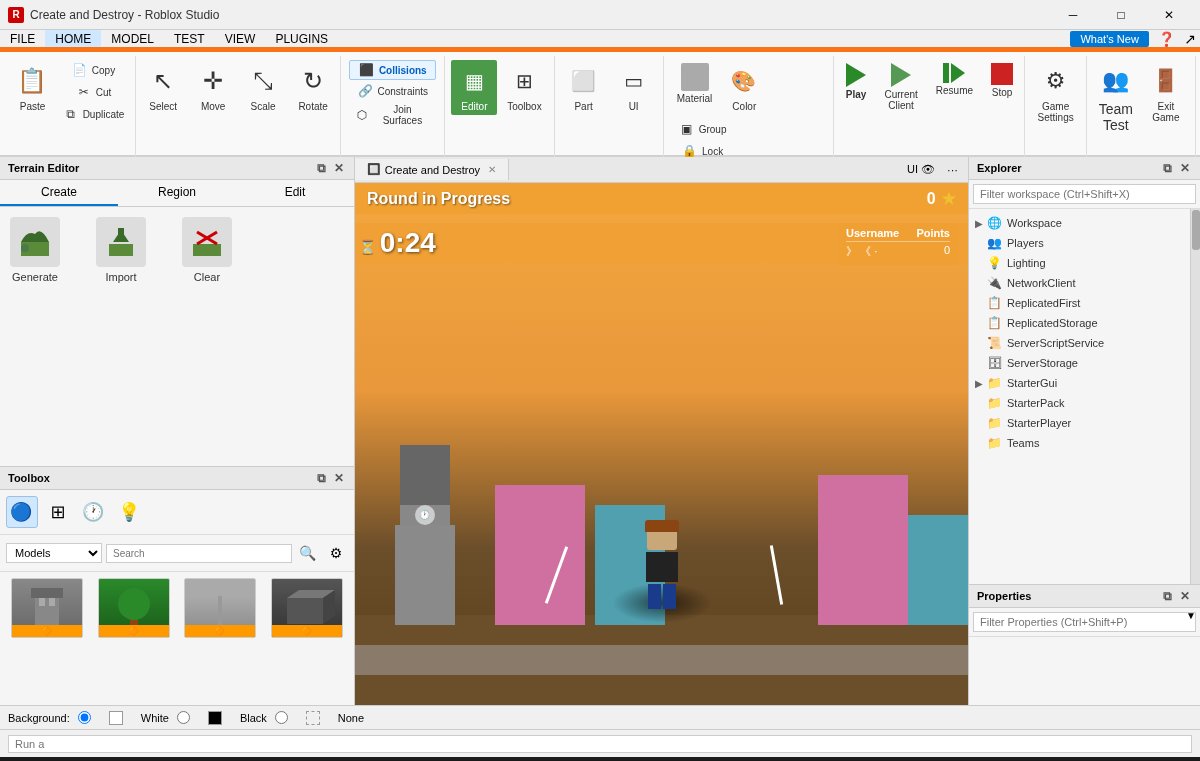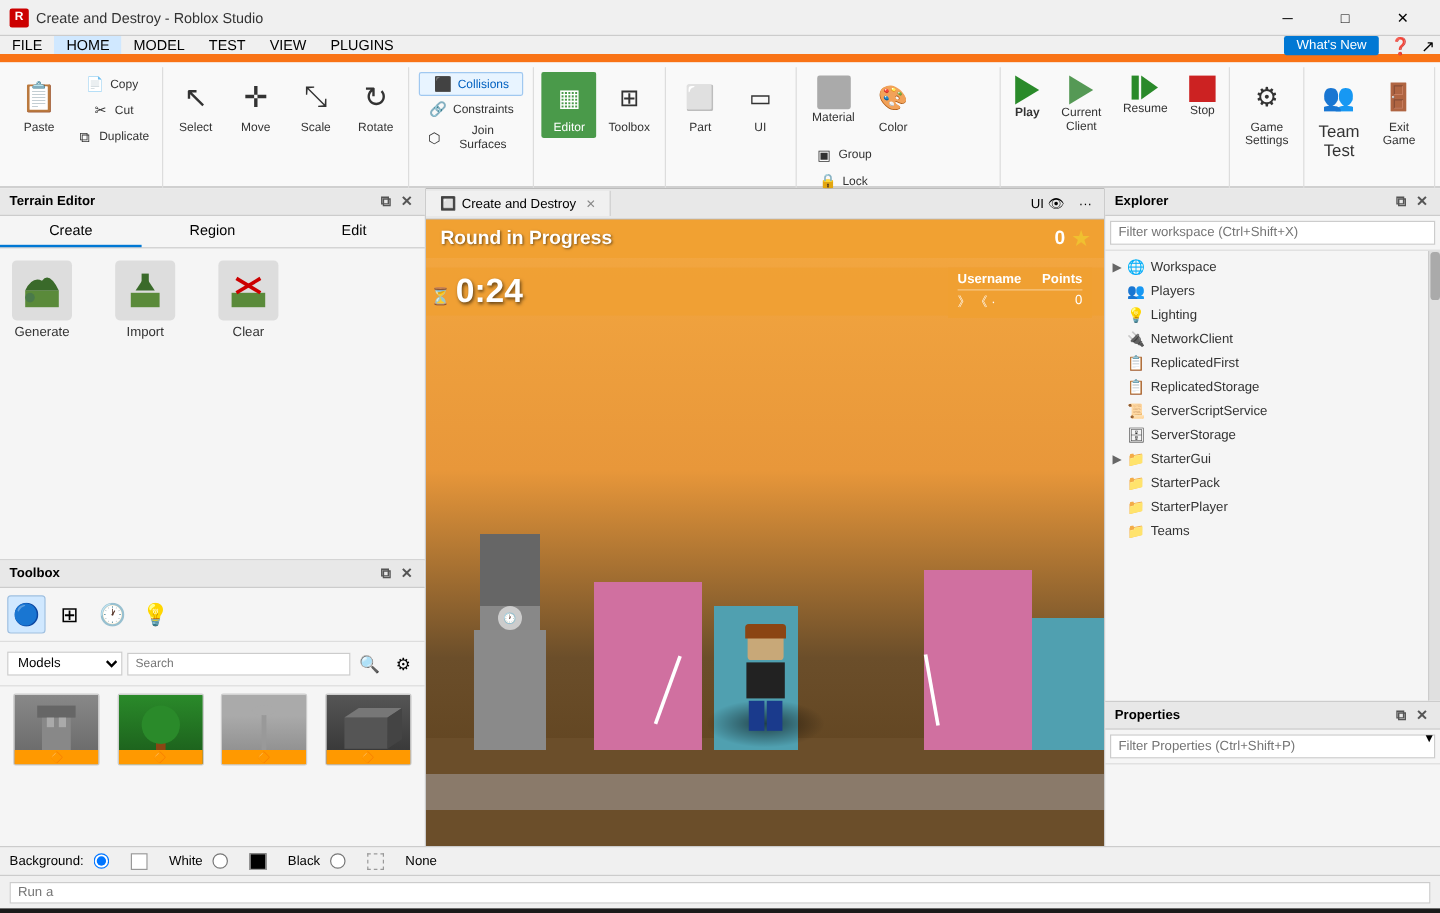--- a/index.html
+++ b/index.html
@@ -22,21 +22,21 @@
       width: 46px; height: 22px; display: flex; align-items: center; justify-content: center;
       font-size: 12px; cursor: pointer; border: none; background: transparent;
     }
 
     
     #menu-bar {
       height: 22px;
       background: #f0f0f0;
       display: flex;
       align-items: center;
-      border-bottom: 7px solid #f97316;
+      border-bottom: 5px solid #f97316;
     }
     .menu-item {
       padding: 2px 10px;
       font-size: 12px;
       cursor: pointer;
       height: 100%;
       display: flex;
       align-items: center;
     }
     .menu-item.active { background: #d0e8ff; }
@@ -438,21 +438,21 @@
       position: absolute;
       bottom: 82px;
       left: 50%;
       transform: translateX(-50%);
       width: 100px; height: 40px;
       background: radial-gradient(ellipse, rgba(0,0,0,0.6) 0%, transparent 70%);
     }
 
     
     #right-panel {
-      width: 280px;
+      width: 232px;
       display: flex;
       flex-direction: column;
       border-left: 1px solid #ccc;
       background: #f5f5f5;
     }
     #explorer-panel {
       flex: 1;
       display: flex;
       flex-direction: column;
       border-bottom: 1px solid #ccc;
@@ -713,21 +713,21 @@
           <span>Rotate</span>
         </div>
       </div>
       <div class="ribbon-group-label">Tools</div>
     </div>
 
     <div class="ribbon-group" style="min-width:100px;">
       <div class="ribbon-group-buttons" style="flex-direction:column; gap:1px; padding-top:4px;">
         <div class="ribbon-btn small" style="background:#e8f4ff; border:1px solid #a0c8f0; width:100%;">
           <div class="btn-icon" style="color:#0060c0;">⬛</div>
-          <span style="font-weight:normal; color:#0060c0;">Collisions</span>
+          <span style="font-weight:bold; color:#0060c0;">Collisions</span>
         </div>
         <div class="ribbon-btn small" style="width:100%;">
           <div class="btn-icon">🔗</div>
           <span>Constraints</span>
         </div>
         <div class="ribbon-btn small" style="width:100%;">
           <div class="btn-icon">⬡</div>
           <span>Join Surfaces</span>
         </div>
       </div>

